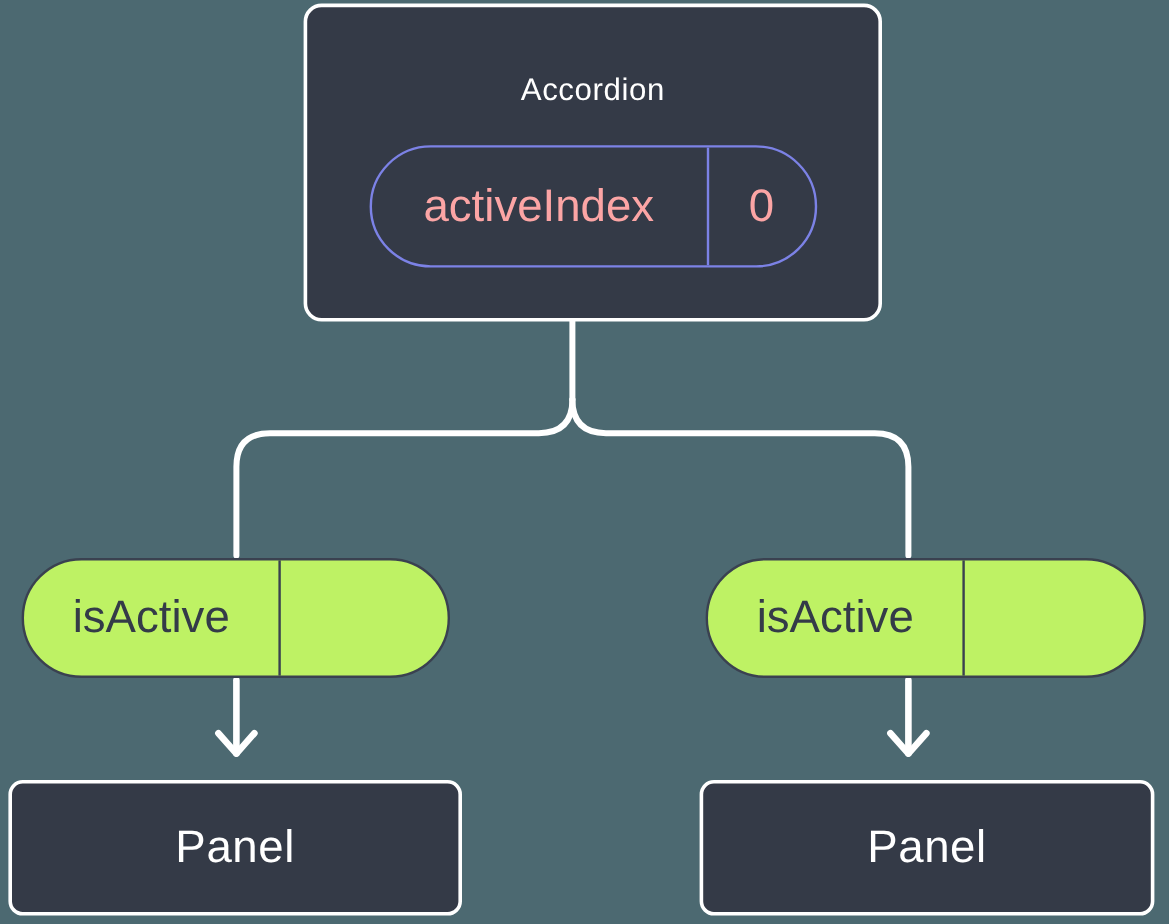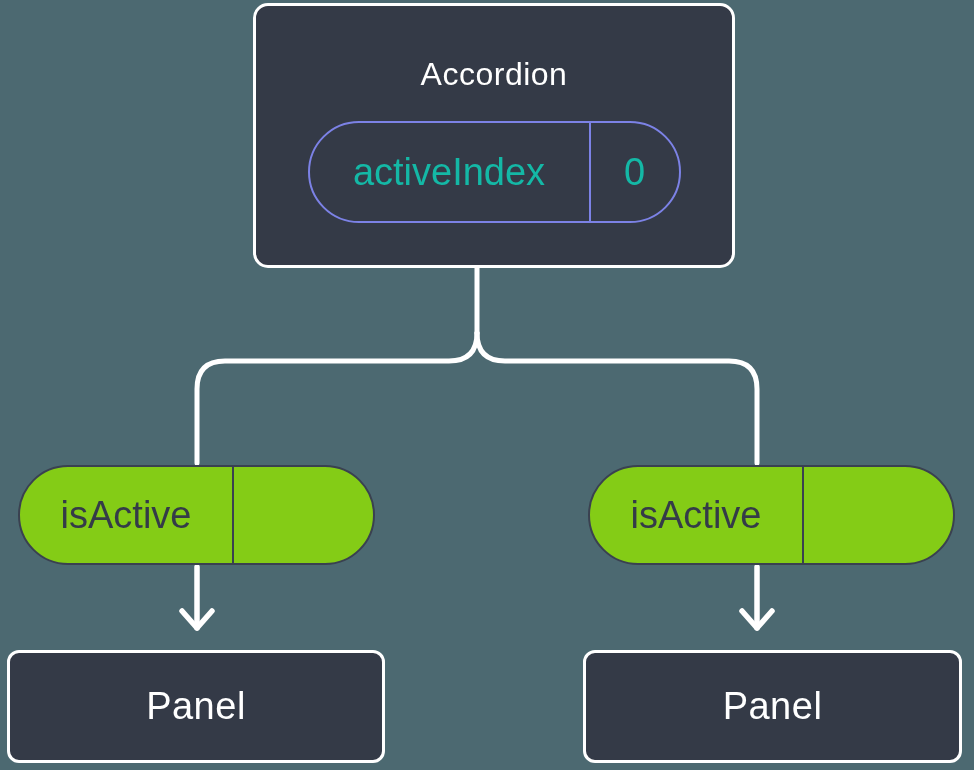--- a/index.html
+++ b/index.html
@@ -30,54 +30,54 @@
     box-sizing:border-box;
     color:#ffffff;
   }
   .node-accordion{
     left:253px;top:3px;width:482px;height:265px;
     border-radius:15px;
     display:flex;flex-direction:column;align-items:center;
   }
   .node-title{
     margin-top:47px;
-    font-size:32px;font-weight:500;letter-spacing:0.5px;
+    font-size:26px;font-weight:500;letter-spacing:0.5px;
     line-height:42px;color:#ffffff;
   }
   .node-panel{
     top:650px;height:113px;border-radius:12px;
     display:flex;align-items:center;justify-content:center;
     font-size:38px;font-weight:500;letter-spacing:0.5px;
   }
   .panel-left{left:7px;width:378px;}
   .panel-right{left:583px;width:379px;}
 
   
   .state-pill{
     margin-top:26px;
     width:373px;height:102px;
     border:2.5px solid #7c82e6;
     border-radius:52px;
     box-sizing:border-box;
     display:flex;align-items:stretch;
-    color:#14b8a6;
+    color:#fca5a5;
     font-size:38px;
   }
   .state-pill .cell{
     display:flex;align-items:center;justify-content:center;
   }
   .state-pill .cell-name{
     width:281px;border-right:2.5px solid #7c82e6;box-sizing:border-box;
   }
   .state-pill .cell-value{flex:1;}
 
   
   .prop-pill{
     position:absolute;top:465px;height:100px;
-    background:#84cc16;
+    background:#bef264;
     border:2.5px solid #3a4150;
     border-radius:51px;
     box-sizing:border-box;
     display:flex;align-items:stretch;
     color:#343b48;
     font-size:38px;
   }
   .prop-pill .cell{
     display:flex;align-items:center;justify-content:center;
   }

